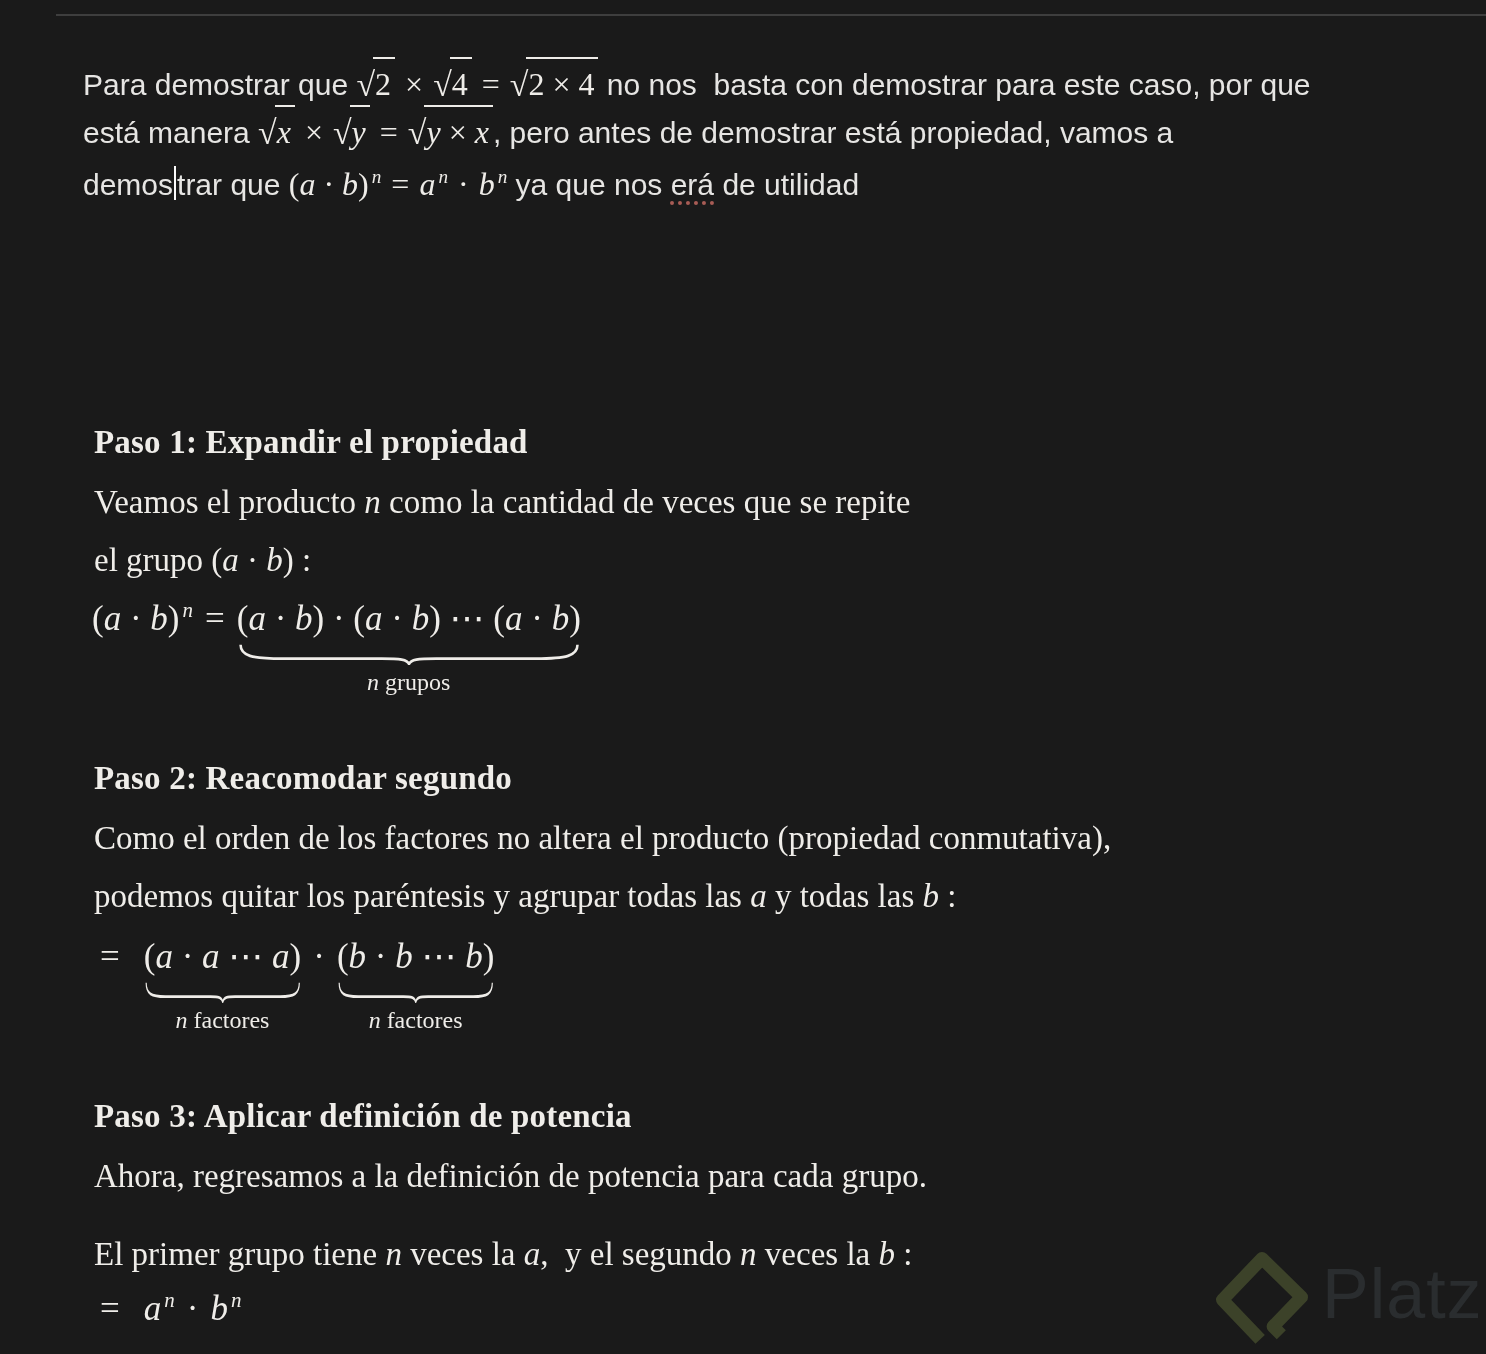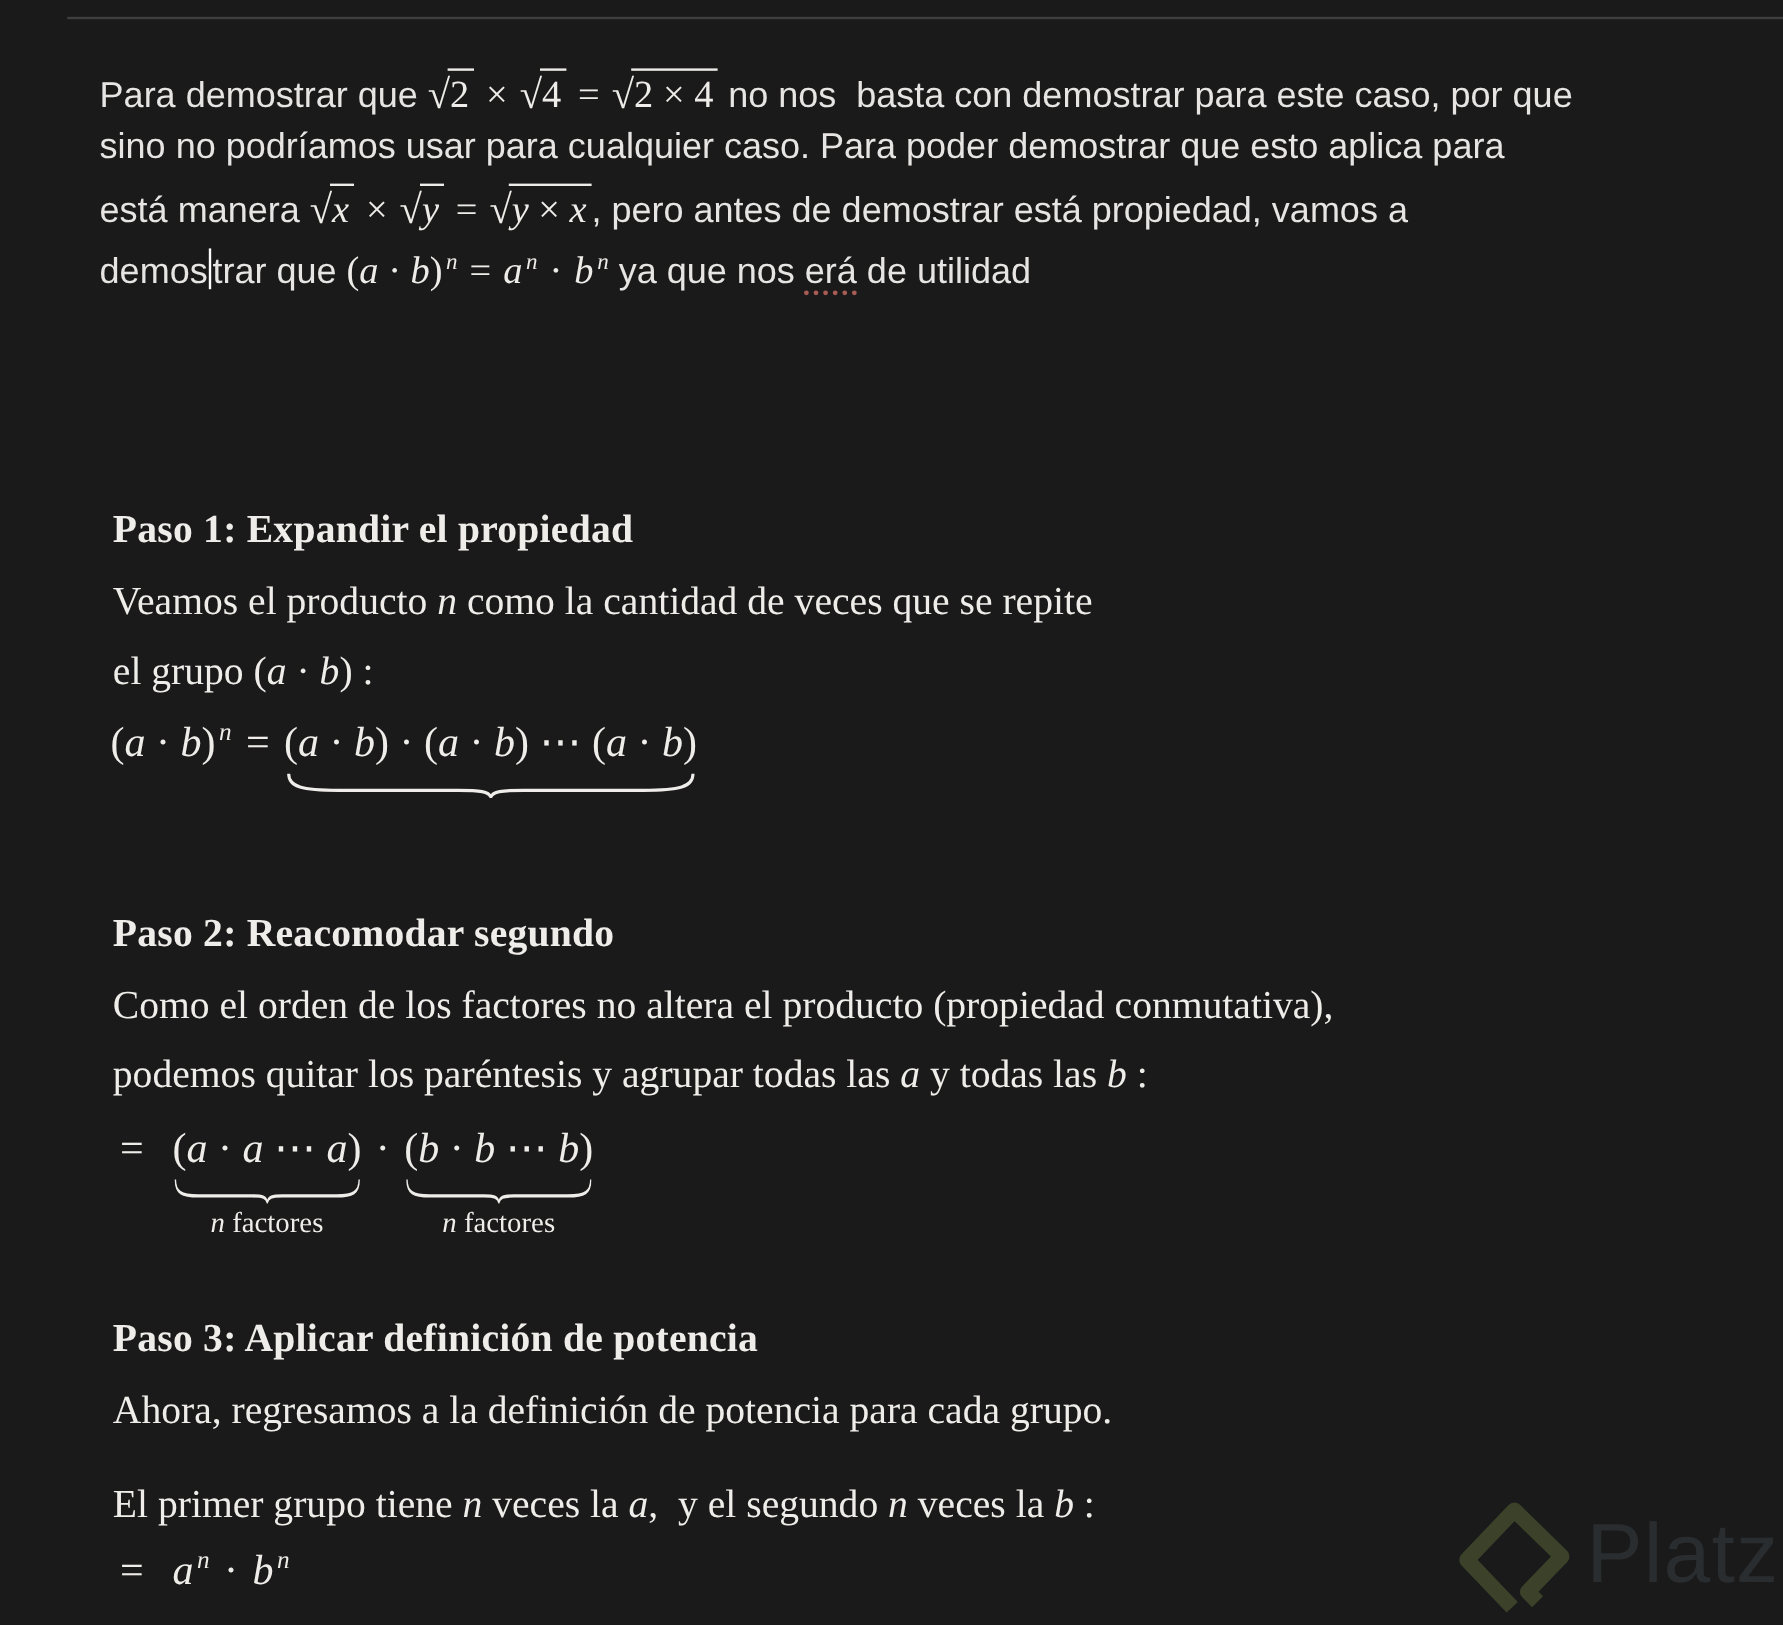--- a/index.html
+++ b/index.html
@@ -6,21 +6,21 @@
   body{
     width:1486px;height:1354px;position:relative;overflow:hidden;
     background:#1a1a1a;
     font-family:"Liberation Sans",sans-serif;
     color:#e6e5e3;
   }
   .abs{position:absolute;}
   
   .divider{position:absolute;top:14px;left:56px;right:0;height:2px;background:#3e3e3e;}
   
-  .intro{position:absolute;left:83px;top:57px;width:1400px;font-size:30px;line-height:36px;color:#e6e5e3;}
+  .intro{position:absolute;left:83px;top:57px;width:1400px;font-size:30px;line-height:48px;color:#e6e5e3;}
   .intro .line{white-space:pre-wrap;height:48px;}
   .intro [data-bind]{white-space:pre-wrap;}
   
   .imath{font-family:"Liberation Serif",serif;font-size:32px;color:#eeece8;white-space:nowrap;}
   .imath .op{margin:0 10px;}
   em{font-style:italic;font-family:"Liberation Serif",serif;}
   .sqrt{display:inline-block;white-space:nowrap;}
   .sqrt .sign{display:inline-block;font-size:1.06em;transform:translateY(1px);}
   .sqrt .vinc{display:inline-block;border-top:2.5px solid currentColor;padding:1px 4px 0 2px;margin-left:-2px;}
   .exp{display:inline-block;font-size:0.60em;vertical-align:0.62em;margin-left:3px;font-family:"Liberation Serif",serif;}
@@ -43,32 +43,31 @@
   .watermark{position:absolute;left:1216px;top:1250px;display:flex;align-items:center;}
   .platzi-text{font-size:70px;font-weight:400;letter-spacing:1px;margin-left:14px;transform:translateY(-4px);}
 </style>
 </head>
 <body>
 
 <div class="divider"></div>
 
 <div class="intro">
   <div class="line"><span data-bind="intro.line1.pre">Para demostrar que </span><span class="imath"><span class="sqrt"><span class="sign">√</span><span class="vinc mathify" data-bind="intro.line1.r1">2</span></span><span class="op" data-bind="intro.line1.times">×</span><span class="sqrt"><span class="sign">√</span><span class="vinc mathify" data-bind="intro.line1.r2">4</span></span><span class="op" data-bind="intro.line1.equals">=</span><span class="sqrt"><span class="sign">√</span><span class="vinc mathify" data-bind="intro.line1.r3">2 × 4</span></span></span><span data-bind="intro.line1.post"> no nos  basta con demostrar para este caso, por que</span></div>
-  <div class="line"><span data-bind="intro.line2">sino no podríamos usar para cualquier caso. Para poder demostrar que esto aplica para</span></div>
   <div class="line"><span data-bind="intro.line4.pre">está manera </span><span class="imath"><span class="sqrt"><span class="sign">√</span><span class="vinc mathify" data-bind="intro.line4.r1"><em>x</em></span></span><span class="op" data-bind="intro.line4.times">×</span><span class="sqrt"><span class="sign">√</span><span class="vinc mathify" data-bind="intro.line4.r2"><em>y</em></span></span><span class="op" data-bind="intro.line4.equals">=</span><span class="sqrt"><span class="sign">√</span><span class="vinc mathify" data-bind="intro.line4.r3"><em>y</em> × <em>x</em></span></span></span><span data-bind="intro.line4.post">, pero antes de demostrar está propiedad, vamos a</span></div>
   <div class="line"><span data-bind="intro.line5.pre1">demos</span><span class="caret"></span><span data-bind="intro.line5.pre2">trar que </span><span class="imath"><span class="mathify" data-bind="intro.line5.lhs">(<em>a</em> · <em>b</em>)</span><span class="exp mathify" data-bind="intro.line5.lhs_exp"><em>n</em></span><span class="op" data-bind="intro.line5.equals">=</span><span class="mathify" data-bind="intro.line5.b1"><em>a</em></span><span class="exp mathify" data-bind="intro.line5.e1"><em>n</em></span><span class="op" data-bind="intro.line5.dot">·</span><span class="mathify" data-bind="intro.line5.b2"><em>b</em></span><span class="exp mathify" data-bind="intro.line5.e2"><em>n</em></span></span><span data-bind="intro.line5.mid"> ya que nos </span><span class="spell" data-bind="intro.line5.misspelled">erá</span><span data-bind="intro.line5.post"> de utilidad</span></div>
 </div>
 
 <div class="abs serif paso-heading" style="left:94px;top:424px;" data-bind="paso1.heading">Paso 1: Expandir el propiedad</div>
 <div class="abs serif paso-body" style="left:94px;top:484px;"><span data-bind="paso1.line1.pre">Veamos el producto </span><em data-bind="paso1.line1.var">n</em><span data-bind="paso1.line1.post"> como la cantidad de veces que se repite</span></div>
 <div class="abs serif paso-body" style="left:94px;top:542px;"><span data-bind="paso1.line2.pre">el grupo </span><span class="mathify" data-bind="paso1.line2.math">(<em>a</em> · <em>b</em>)</span><span data-bind="paso1.line2.post"> :</span></div>
 <div class="abs serif formula" style="left:92px;top:598px;">
   <span class="mathify" data-bind="paso1.formula.lhs">(<em>a</em> · <em>b</em>)</span><span class="exp mathify" data-bind="paso1.formula.exp"><em>n</em></span><span class="eq" data-bind="paso1.formula.equals">=</span><span class="ubwrap"><span class="mathify" data-bind="paso1.formula.rhs">(<em>a</em> · <em>b</em>) · (<em>a</em> · <em>b</em>) ⋯ (<em>a</em> · <em>b</em>)</span><svg class="ubrace" viewBox="0 0 400 24" preserveAspectRatio="none">
         <path d="M3,2 C3,14 16,17 52,17 L168,17 C190,17 198,18 200,23 C202,18 210,17 232,17 L348,17 C384,17 397,14 397,2" fill="none" stroke="currentColor" stroke-width="3"></path>
-      </svg></span>
+      </svg><span class="ublabel"><em data-bind="paso1.formula.brace_label_var">n</em><span data-bind="paso1.formula.brace_label_text"> grupos</span></span></span>
 </div>
 
 <div class="abs serif paso-heading" style="left:94px;top:760px;" data-bind="paso2.heading">Paso 2: Reacomodar segundo</div>
 <div class="abs serif paso-body" style="left:94px;top:820px;" data-bind="paso2.line1">Como el orden de los factores no altera el producto (propiedad conmutativa),</div>
 <div class="abs serif paso-body" style="left:94px;top:878px;"><span data-bind="paso2.line2.pre">podemos quitar los paréntesis y agrupar todas las </span><em data-bind="paso2.line2.var1">a</em><span data-bind="paso2.line2.mid"> y todas las </span><em data-bind="paso2.line2.var2">b</em><span data-bind="paso2.line2.post"> :</span></div>
 <div class="abs serif formula" style="left:100px;top:936px;">
   <span data-bind="paso2.formula.equals">=</span><span class="eq"></span><span class="ubwrap"><span class="mathify" data-bind="paso2.formula.group1">(<em>a</em> · <em>a</em> ⋯ <em>a</em>)</span><svg class="ubrace" viewBox="0 0 400 24" preserveAspectRatio="none">
         <path d="M3,2 C3,14 16,17 52,17 L168,17 C190,17 198,18 200,23 C202,18 210,17 232,17 L348,17 C384,17 397,14 397,2" fill="none" stroke="currentColor" stroke-width="3"></path>
       </svg><span class="ublabel"><em data-bind="paso2.formula.brace1_var">n</em><span data-bind="paso2.formula.brace1_text"> factores</span></span></span><span class="dot" data-bind="paso2.formula.dot">·</span><span class="ubwrap"><span class="mathify" data-bind="paso2.formula.group2">(<em>b</em> · <em>b</em> ⋯ <em>b</em>)</span><svg class="ubrace" viewBox="0 0 400 24" preserveAspectRatio="none">
         <path d="M3,2 C3,14 16,17 52,17 L168,17 C190,17 198,18 200,23 C202,18 210,17 232,17 L348,17 C384,17 397,14 397,2" fill="none" stroke="currentColor" stroke-width="3"></path>

